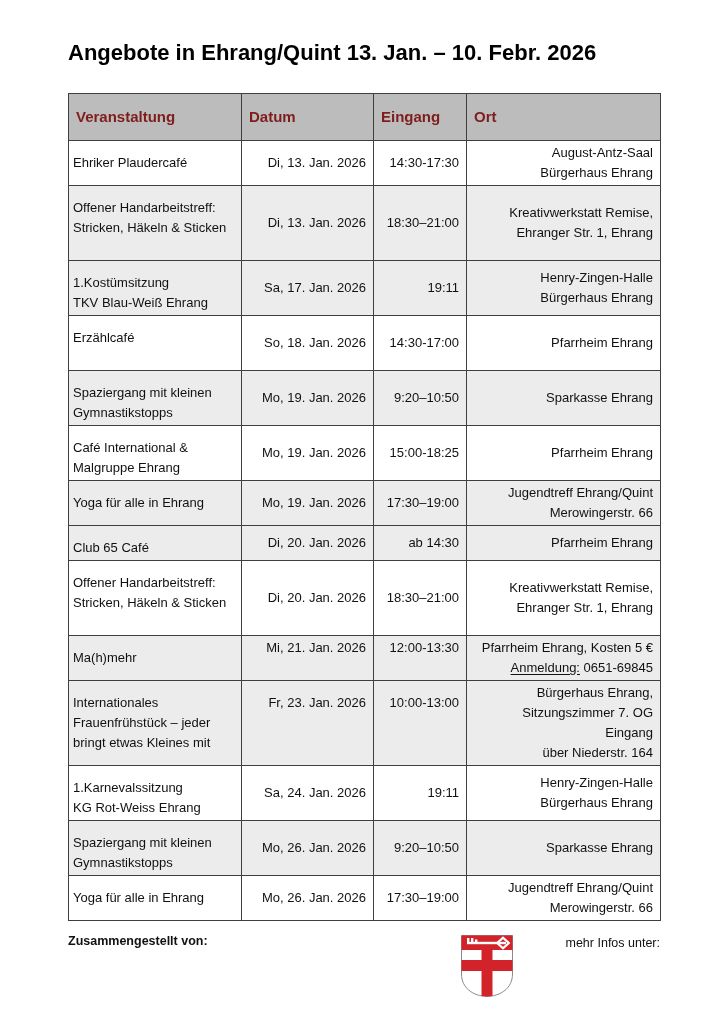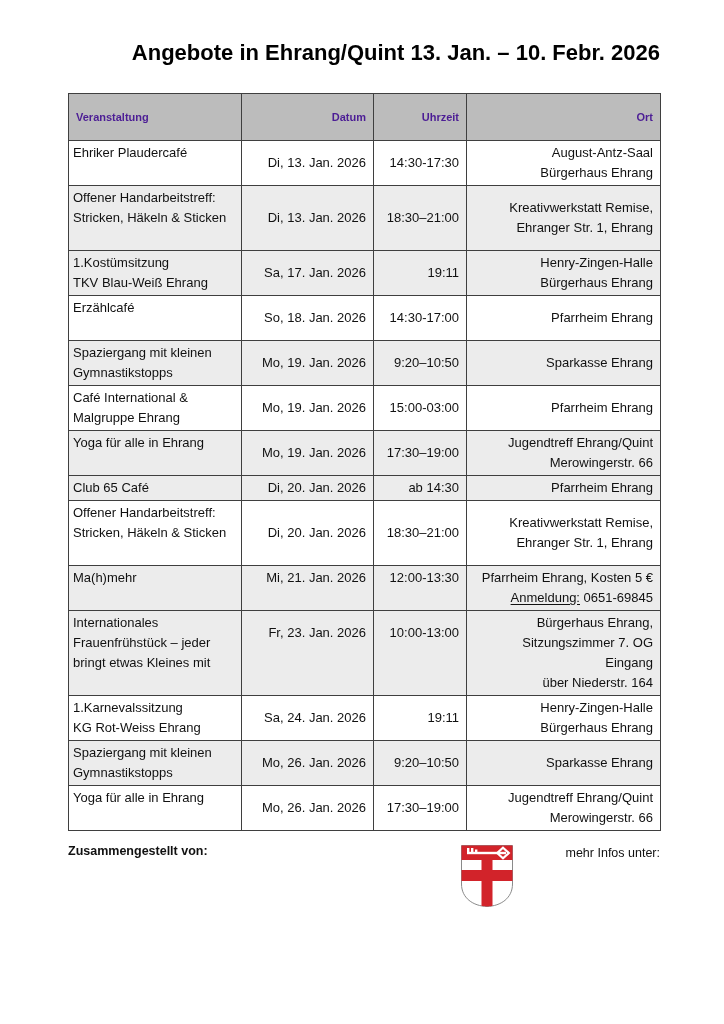--- a/index.html
+++ b/index.html
@@ -16,50 +16,50 @@
     height:1024px;
     background:#ffffff;
     font-family:"Liberation Sans",sans-serif;
     color:var(--text);
     padding:40px 64px 0 68px;
     overflow:hidden;
   }
   .title{
     font-size:22px;
     font-weight:bold;
-    text-align:right;
+    text-align:left;
     margin:0 0 27px 0;
     color:#000000;
   }
   table.events{
     border-collapse:collapse;
     table-layout:fixed;
     width:592px;
     font-size:13px;
   }
   table.events th,
   table.events td{
     border:1px solid var(--border);
     line-height:20px;
     overflow:hidden;
   }
   table.events th{
     background:var(--header-bg);
-    font-size:11px;
+    font-size:15px;
     font-weight:bold;
     padding:13px 7px;
-    color:#4c1d95;
+    color:#7f1d1d;
   }
   th.cell-event{text-align:left;padding-left:8px;}
-  th.cell-date,th.cell-time,th.cell-location{text-align:right;}
+  th.cell-date,th.cell-time,th.cell-location{text-align:left;}
   td{vertical-align:middle;padding:2px 7px 2px 4px;}
   td.cell-event{
     vertical-align:top;
     text-align:left;
-    padding:2px 2px 2px 4px;
+    padding:12px 2px 2px 4px;
   }
   td.cell-date,td.cell-time,td.cell-location{text-align:right;}
   tr.shaded td{background:var(--row-shaded);}
   .line{min-height:20px;}
   u{text-underline-offset:2px;}
   .footer{
     display:flex;
     align-items:flex-start;
     width:592px;
     margin-top:11px;
@@ -94,21 +94,21 @@
     <colgroup>
       <col style="width:173px">
       <col style="width:132px">
       <col style="width:93px">
       <col style="width:194px">
     </colgroup>
     <thead>
       <tr>
         <th class="cell-event">Veranstaltung</th>
         <th class="cell-date">Datum</th>
-        <th class="cell-time">Uhrzeit</th>
+        <th class="cell-time">Eingang</th>
         <th class="cell-location">Ort</th>
       </tr>
     </thead>
     <tbody>
         <tr>
           <td class="cell-event">
             <div class="line">Ehriker Plaudercafé</div>
           </td>
           <td class="cell-date">
             <div class="line">Di, 13. Jan. 2026</div>
@@ -186,21 +186,21 @@
         </tr>
         <tr>
           <td class="cell-event">
             <div class="line">Café International &amp;</div>
             <div class="line">Malgruppe Ehrang</div>
           </td>
           <td class="cell-date">
             <div class="line">Mo, 19. Jan. 2026</div>
           </td>
           <td class="cell-time">
-            <div class="line">15:00-03:00</div>
+            <div class="line">15:00-18:25</div>
           </td>
           <td class="cell-location">
             <div class="line">Pfarrheim Ehrang</div>
           </td>
         </tr>
         <tr class="shaded">
           <td class="cell-event">
             <div class="line">Yoga für alle in Ehrang</div>
           </td>
           <td class="cell-date">

